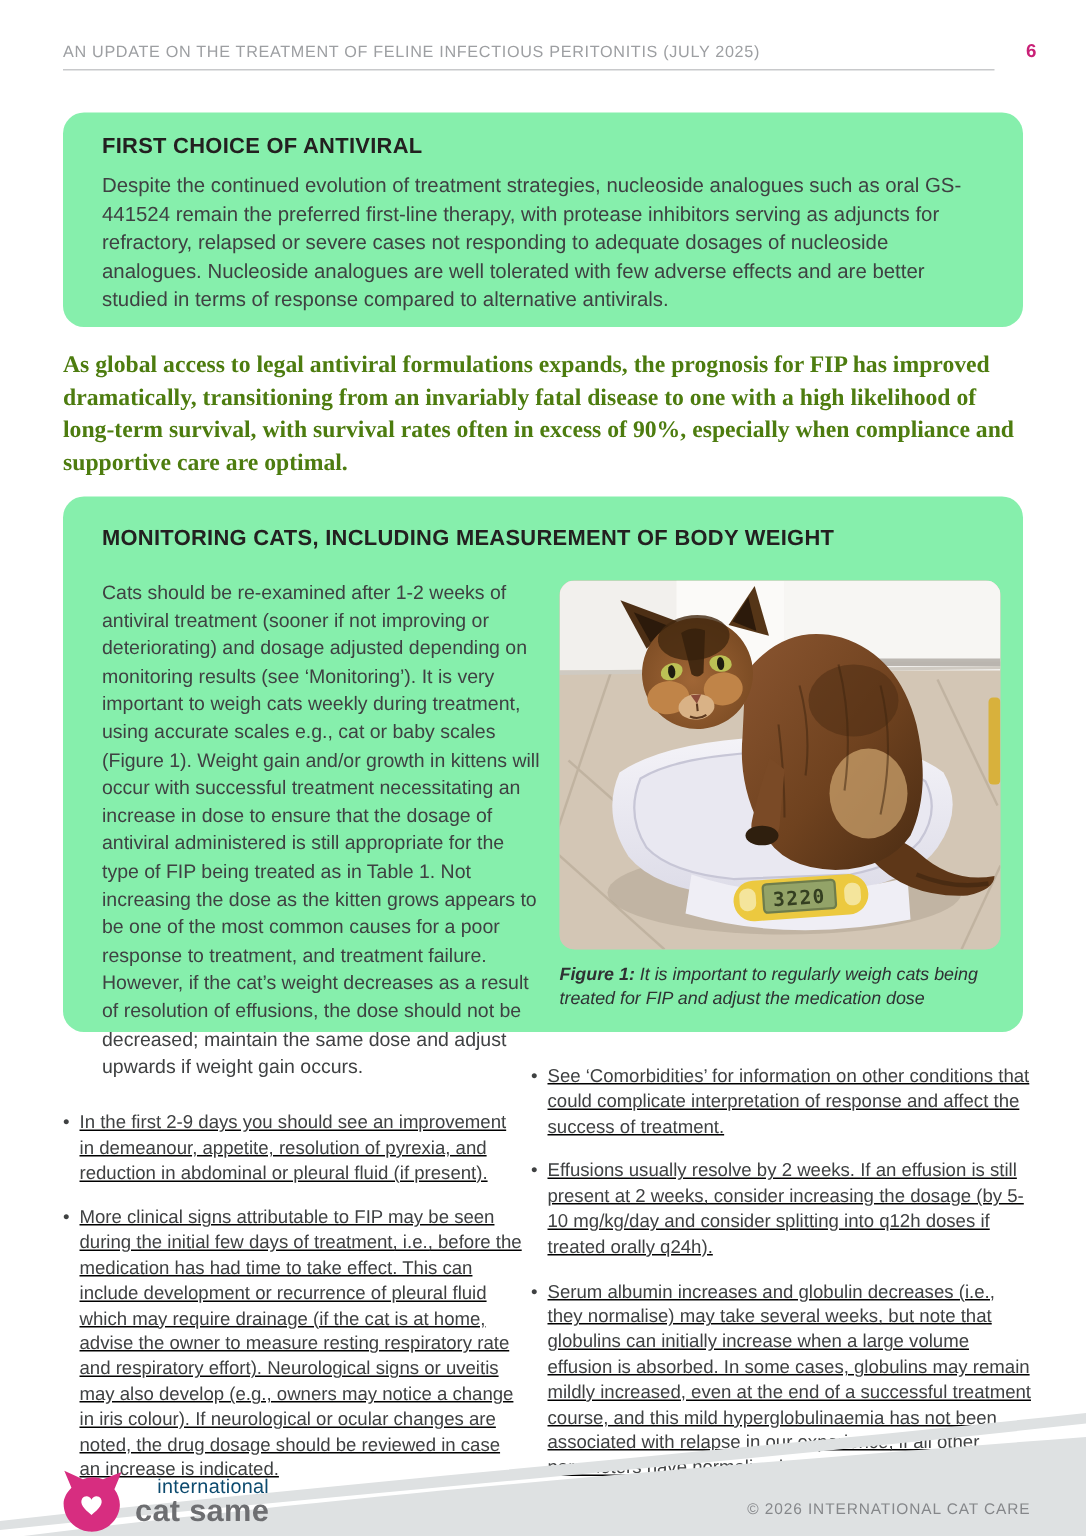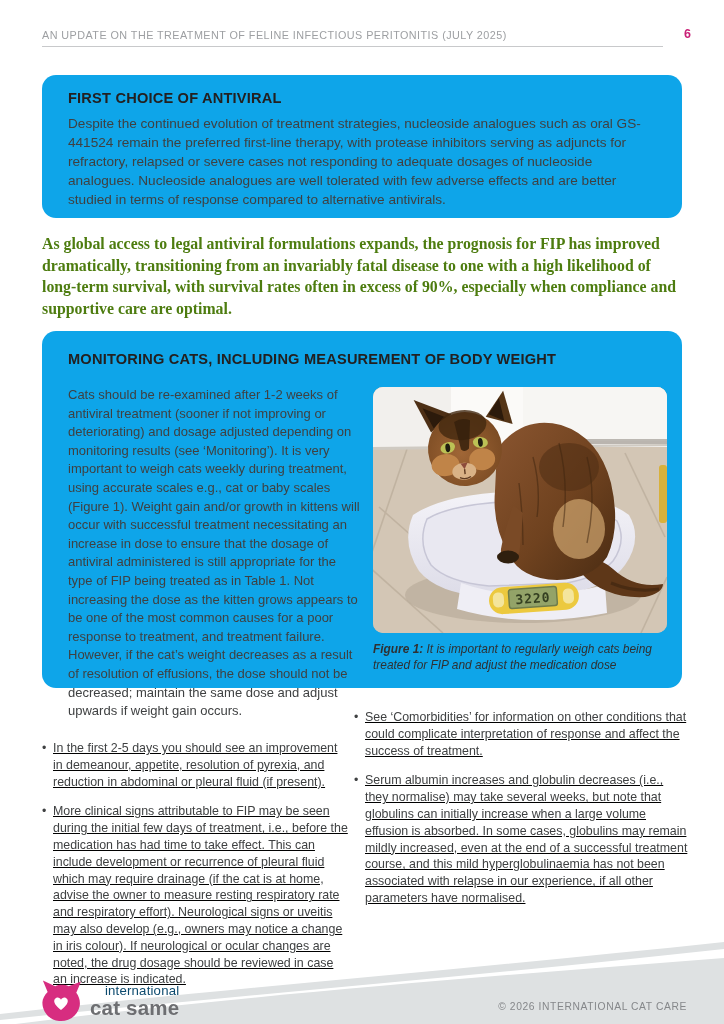--- a/index.html
+++ b/index.html
@@ -19,21 +19,21 @@
     position:absolute; right:33px; top:15px;
     font-size:12.5px; font-weight:bold; color:#c92177;
   }
   .hdr-rule {
     position:absolute; left:42px; top:34px; width:621px; height:1px;
     background:#c8c9cb;
   }
   
   .box {
     position:absolute; left:42px; width:640px;
-    background:#0ea5e9; border-radius:14px;
+    background:#86efac; border-radius:14px;
   }
   .box1 { top:63px; height:143px; }
   .box2 { top:319px; height:357px; }
   .box-title {
     position:absolute; left:26px;
     font-size:14.6px; font-weight:bold; color:#232020; letter-spacing:.2px;
   }
   .box1 .box-title { top:15px; }
   .box2 .box-title { top:20px; }
   .box-body {
@@ -197,26 +197,27 @@
       </svg>
     </div>
 
     <div class="fig-caption">
       <b>Figure 1:</b><span> It is important to regularly weigh cats being treated for FIP and adjust the medication dose</span>
     </div>
   </div>
 
 
   <ul class="col col-left">
-    <li>In the first 2-5 days you should see an improvement in demeanour, appetite, resolution of pyrexia, and reduction in abdominal or pleural fluid (if present).</li>
+    <li>In the first 2-9 days you should see an improvement in demeanour, appetite, resolution of pyrexia, and reduction in abdominal or pleural fluid (if present).</li>
     <li>More clinical signs attributable to FIP may be seen during the initial few days of treatment, i.e., before the medication has had time to take effect. This can include development or recurrence of pleural fluid which may require drainage (if the cat is at home, advise the owner to measure resting respiratory rate and respiratory effort). Neurological signs or uveitis may also develop (e.g., owners may notice a change in iris colour). If neurological or ocular changes are noted, the drug dosage should be reviewed in case an increase is indicated.</li>
   </ul>
 
   <ul class="col col-right">
     <li>See ‘Comorbidities’ for information on other conditions that could complicate interpretation of response and affect the success of treatment.</li>
+    <li>Effusions usually resolve by 2 weeks. If an effusion is still present at 2 weeks, consider increasing the dosage (by 5-10 mg/kg/day and consider splitting into q12h doses if treated orally q24h).</li>
     <li>Serum albumin increases and globulin decreases (i.e., they normalise) may take several weeks, but note that globulins can initially increase when a large volume effusion is absorbed. In some cases, globulins may remain mildly increased, even at the end of a successful treatment course, and this mild hyperglobulinaemia has not been associated with relapse in our experience, if all other parameters have normalised.</li>
   </ul>
 
   <svg class="wave" viewBox="0 0 724 100" preserveAspectRatio="none">
     <path d="M0,78 C230,52 480,32 724,6 L724,13 C480,40 230,60 0,84 Z" fill="#dee1e2"></path>
     <path d="M0,90 C200,64 460,42 724,22 L724,100 L0,100 Z" fill="#dee1e2"></path>
   </svg>
 
   <div class="logo">
     <svg class="logo-icon" viewBox="0 0 44 46">

